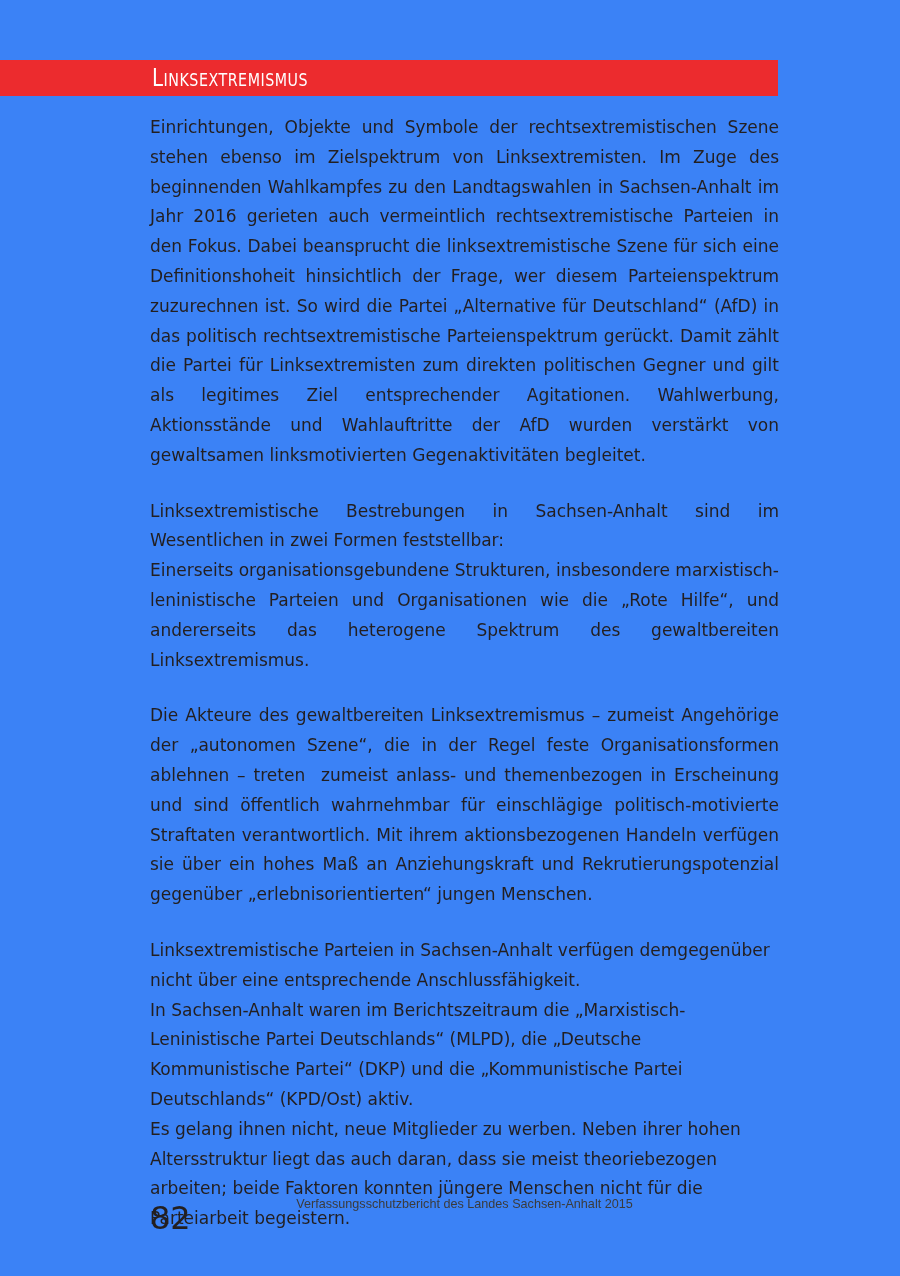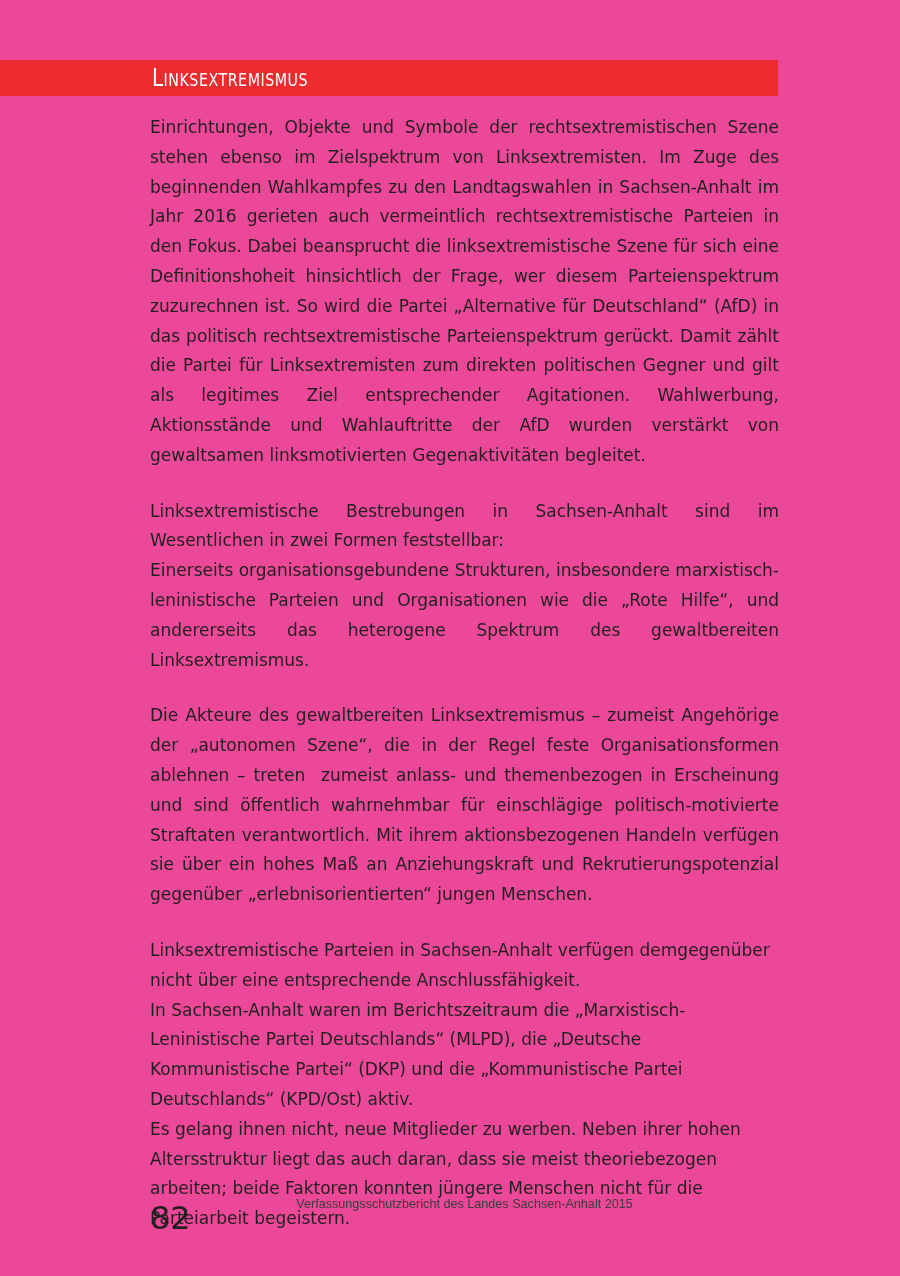--- a/index.html
+++ b/index.html
@@ -9,21 +9,21 @@
     background: #ffffff;
   }
   body {
     font-family: "DejaVu Sans", sans-serif;
     -webkit-font-smoothing: antialiased;
   }
   .page {
     position: relative;
     width: 900px;
     height: 1276px;
-    background: #ec4899;
+    background: #3b82f6;
     overflow: hidden;
     box-sizing: border-box;
   }
 
   
   .chapter-bar {
     position: absolute;
     left: 0;
     top: 60px;
     width: 778px;

